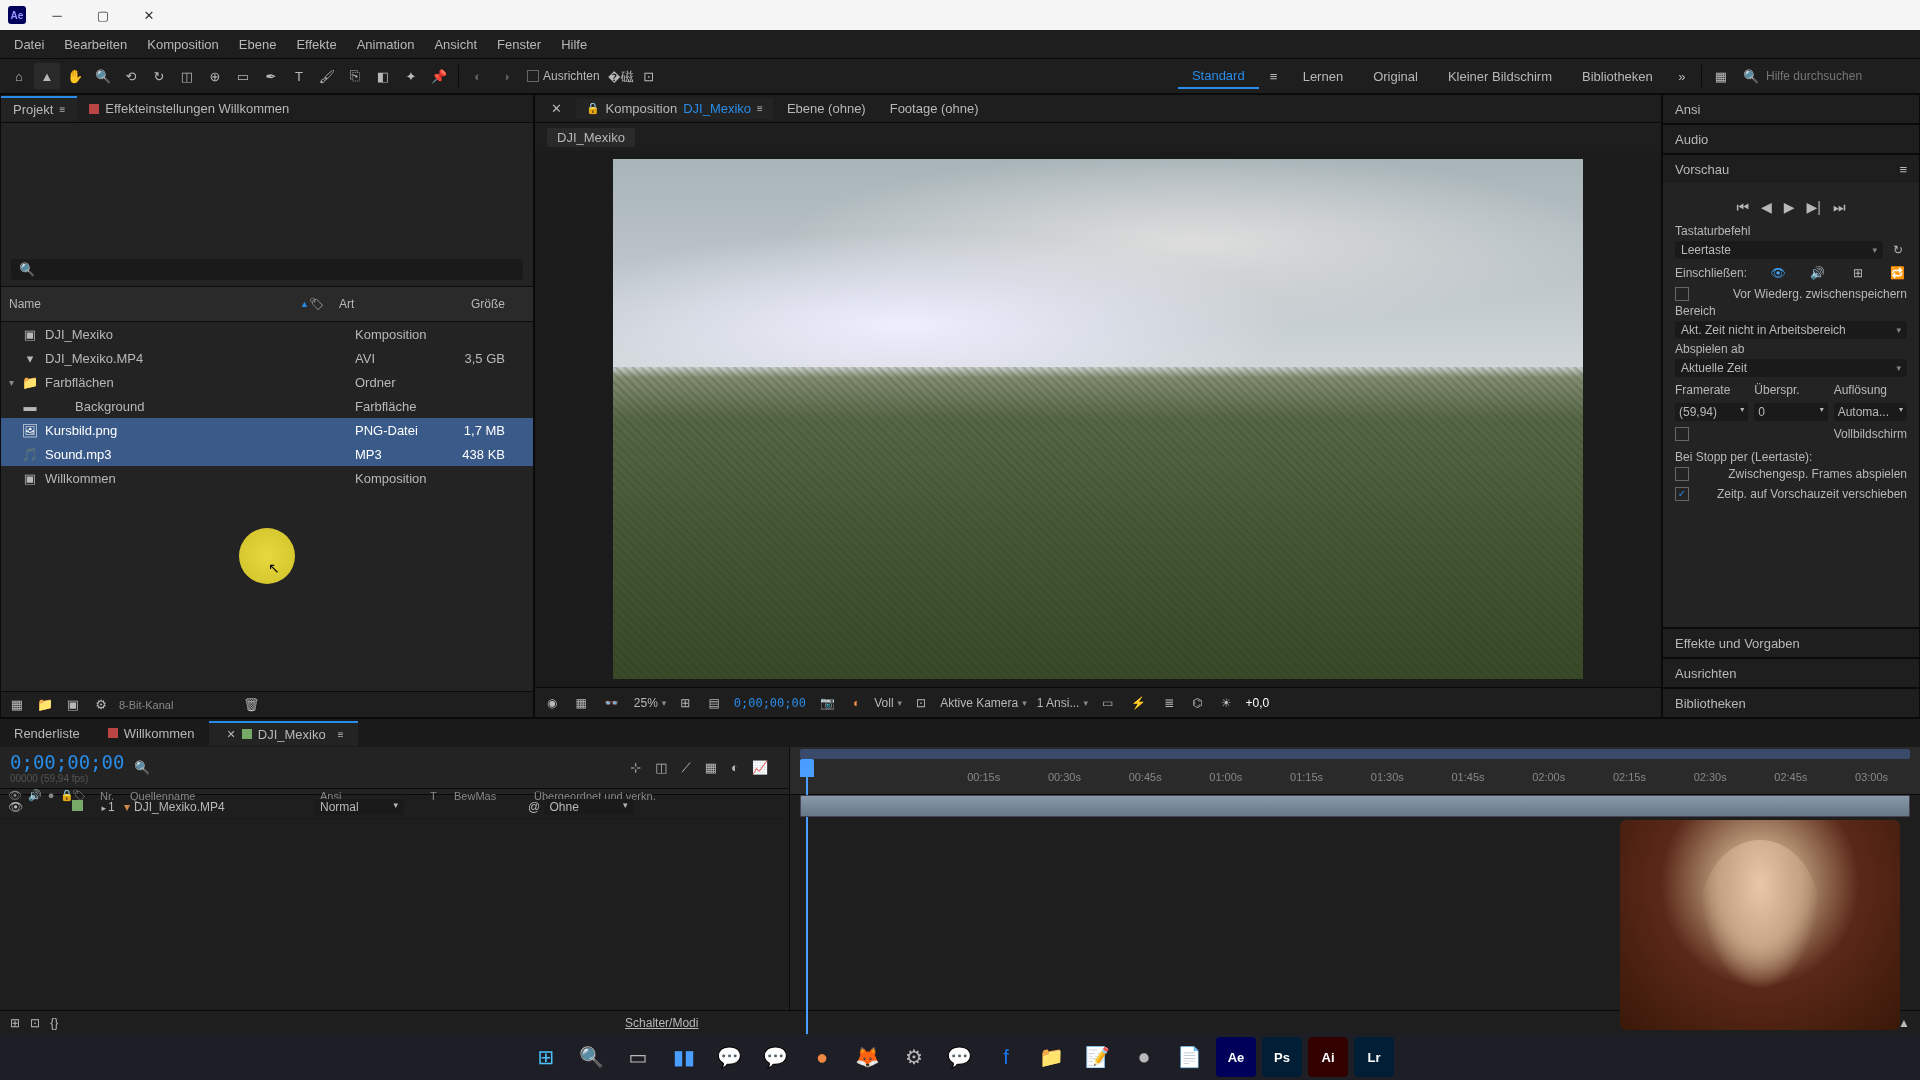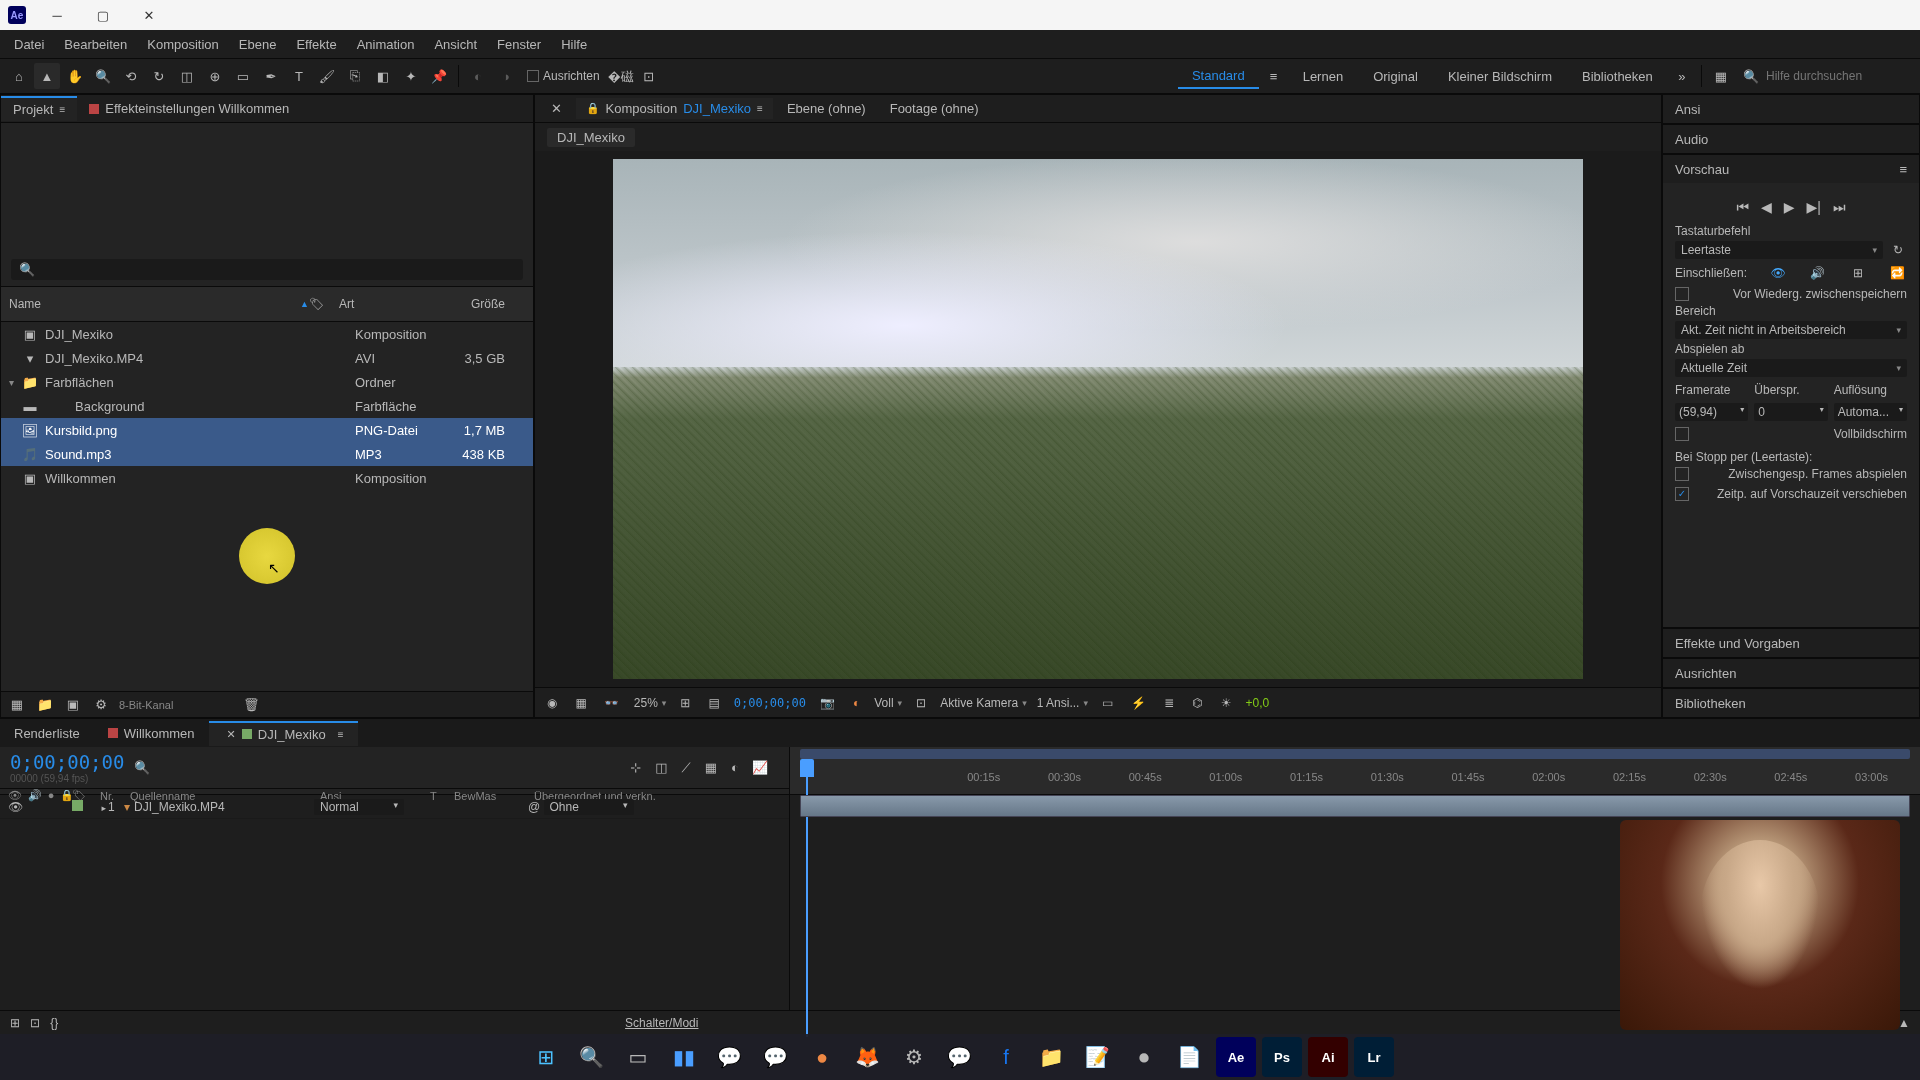--- a/index.html
+++ b/index.html
@@ -353,21 +353,21 @@
           <span>Aktive Kamera</span>
         </div>
       <div class="drop">
           <span>1 Ansi...</span>
         </div>
       <div class="vcbtn">▭</div>
       <div class="vcbtn">⚡</div>
       <div class="vcbtn">≣</div>
       <div class="vcbtn">⌬</div>
       <div class="vcbtn">☀</div>
-      <div style="color:#84cc16">+0,0</div>
+      <div style="color:#ffffff">+0,0</div>
     </div>
   </div>
 
   <div class="right-panels">
     <div class="rpanel">
         <div class="rhead">
           <span>Ansi</span>
         </div>
       </div>
     <div class="rpanel">

